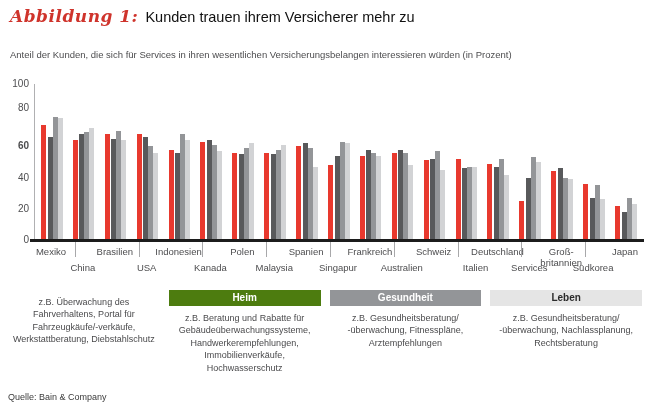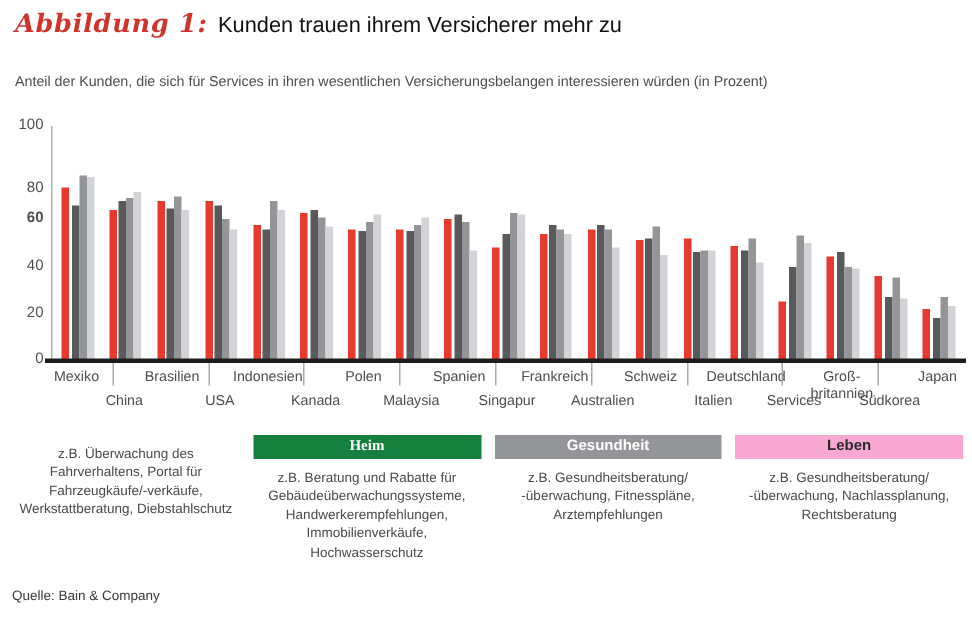--- a/index.html
+++ b/index.html
@@ -45,21 +45,21 @@
   <span class="fig-label">Abbildung 1:</span><span class="fig-title">Kunden trauen ihrem Versicherer mehr zu</span>
 </div>
 <div class="subtitle">Anteil der Kunden, die sich für Services in ihren wesentlichen Versicherungsbelangen interessieren würden (in Prozent)</div>
 
 <div class="chart">
   <div class="y-axis">
       <div class="ytick" style="bottom: -5px;">0</div>
       <div class="ytick" style="bottom: 26.2px;">20</div>
       <div class="ytick" style="bottom: 57.4px;">40</div>
       <div class="ytick" style="bottom: 88.6px; font-weight: bold;">60</div>
-      <div class="ytick" style="bottom: 109px;">80</div>
+      <div class="ytick" style="bottom: 127px;">80</div>
       <div class="ytick" style="bottom: 151px;">100</div>
     </div>
   <div class="plot">
       <div class="bar" title="Mexiko · Auto: 74" style="left: 6px; height: 115.4px; background: rgb(232, 57, 46);"></div>
       <div class="bar" title="Mexiko · Heim: 66" style="left: 12.5px; height: 103px; background: rgb(88, 89, 91);"></div>
       <div class="bar" title="Mexiko · Gesundheit: 79" style="left: 17.5px; height: 123.2px; background: rgb(147, 149, 152);"></div>
       <div class="bar" title="Mexiko · Leben: 78" style="left: 22.5px; height: 121.7px; background: rgb(210, 211, 213);"></div>
       <div class="bar" title="China · Auto: 64" style="left: 37.8889px; height: 99.8px; background: rgb(232, 57, 46);"></div>
       <div class="bar" title="China · Heim: 68" style="left: 44.3889px; height: 106.1px; background: rgb(88, 89, 91);"></div>
       <div class="bar" title="China · Gesundheit: 69" style="left: 49.3889px; height: 107.6px; background: rgb(147, 149, 152);"></div>
@@ -165,26 +165,26 @@
       <div class="xtick" style="left: 551.111px;"></div>
       <div class="xlabel row1" style="left: 591px;">Japan</div>
     </div>
 </div>
 
 <div class="legends">
   <div class="legend-box">
     <div class="legend-body">z.B. Überwachung des Fahrverhaltens, Portal für Fahrzeugkäufe/-verkäufe, Werkstattberatung, Diebstahlschutz</div>
   </div>
   <div class="legend-box">
-    <div class="legend-head" style="background: #15803d; color: rgb(255, 255, 255); font-family: Liberation Serif, serif;">Heim</div>
+    <div class="legend-head" style="background: #4d7c0f; color: rgb(255, 255, 255);">Heim</div>
     <div class="legend-body">z.B. Beratung und Rabatte für Gebäudeüberwachungssysteme, Handwerkerempfehlungen, Immobilienverkäufe, Hochwasserschutz</div>
   </div>
   <div class="legend-box">
     <div class="legend-head" style="background: rgb(147, 149, 152); color: rgb(255, 255, 255);">Gesundheit</div>
     <div class="legend-body">z.B. Gesundheitsberatung/ -überwachung, Fitnesspläne, Arztempfehlungen</div>
   </div>
   <div class="legend-box">
-    <div class="legend-head" style="background: #f9a8d4; color: rgb(42, 42, 42);">Leben</div>
+    <div class="legend-head" style="background: #e5e5e5; color: rgb(42, 42, 42);">Leben</div>
     <div class="legend-body">z.B. Gesundheitsberatung/ -überwachung, Nachlassplanung, Rechtsberatung</div>
   </div>
 </div>
 
 <div class="source">Quelle: Bain &amp; Company</div>
 
 </body></html>

